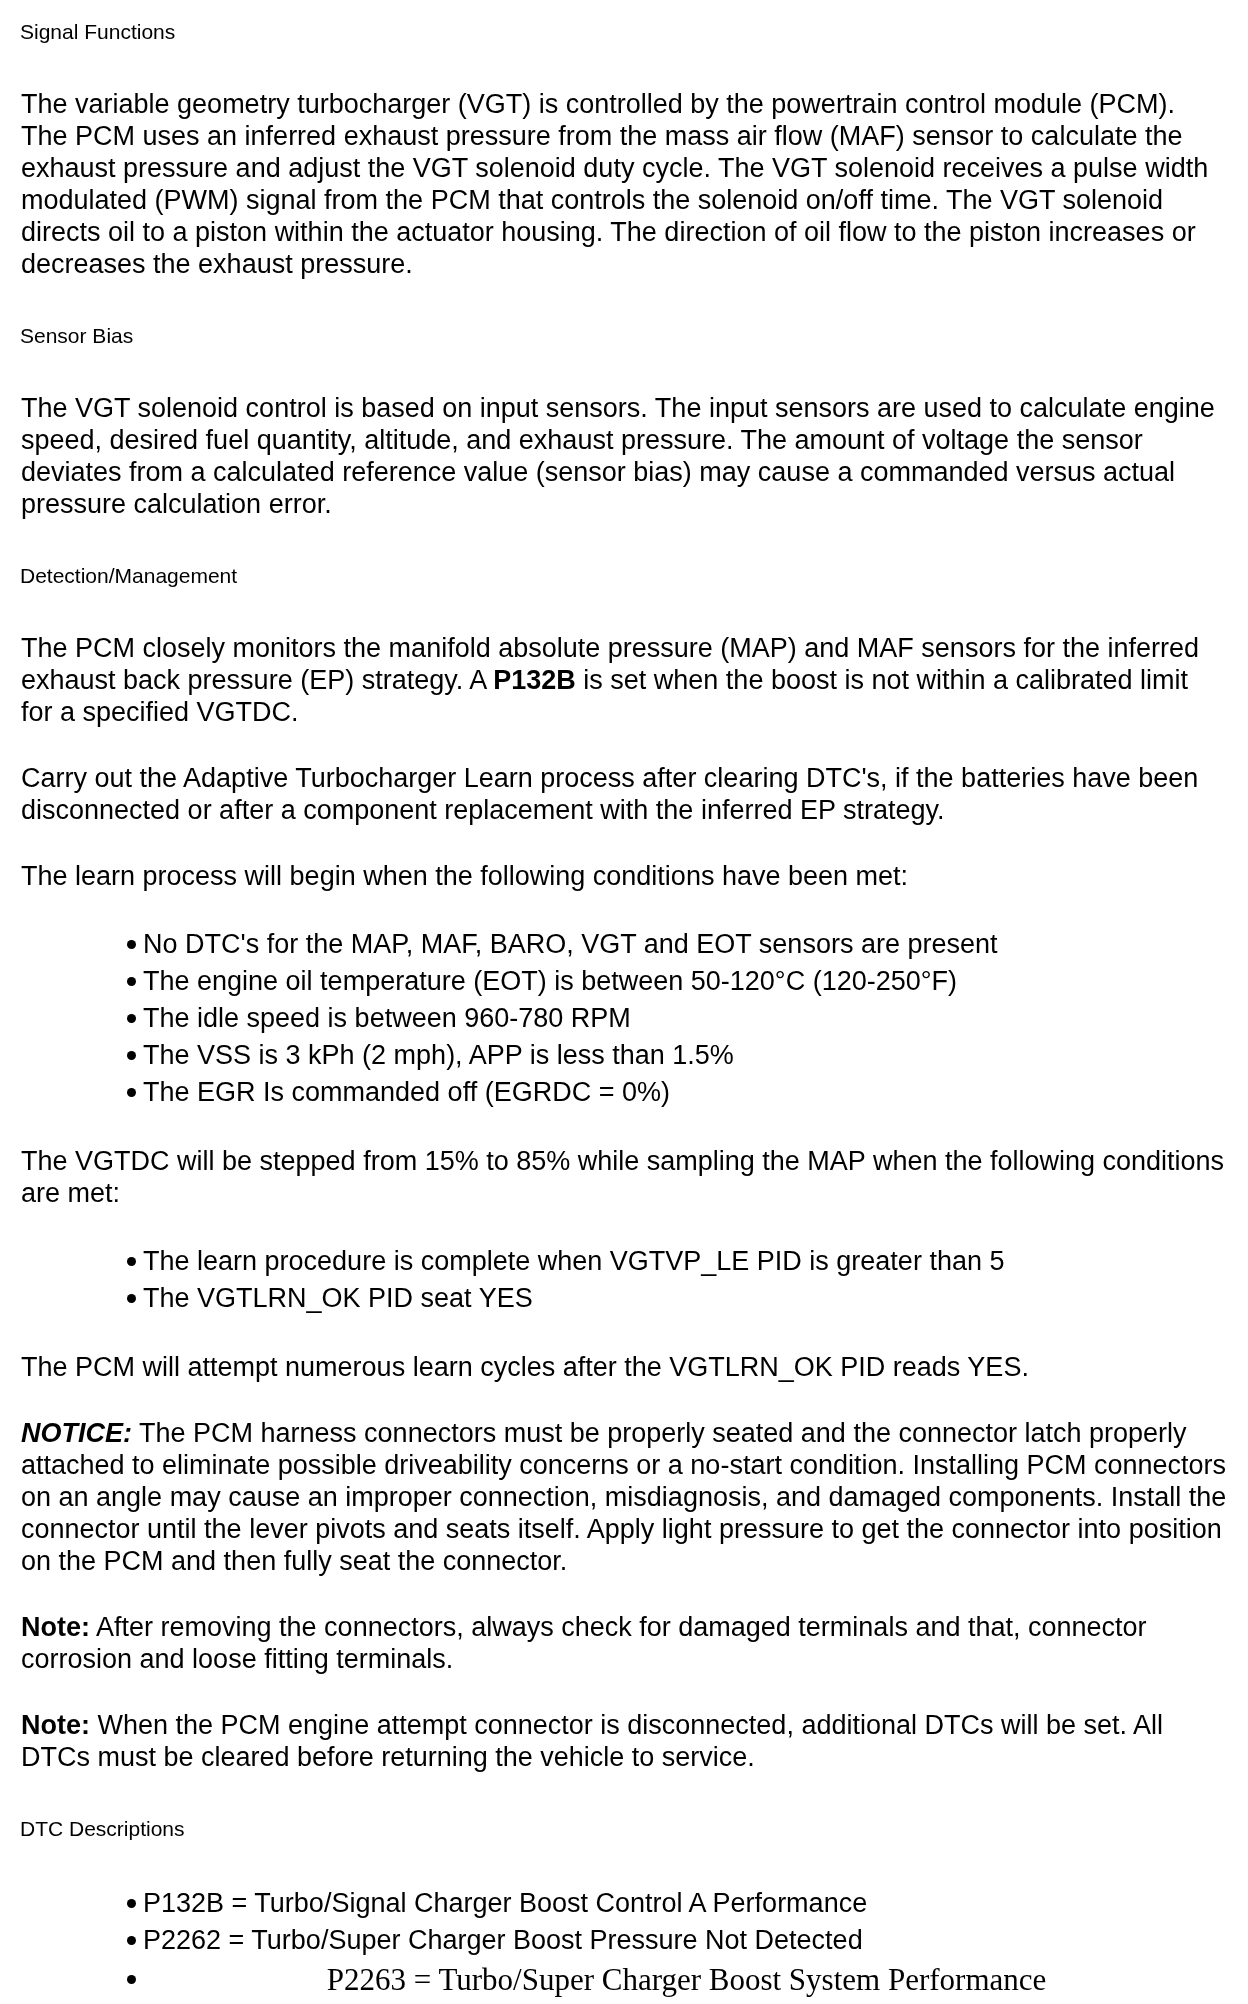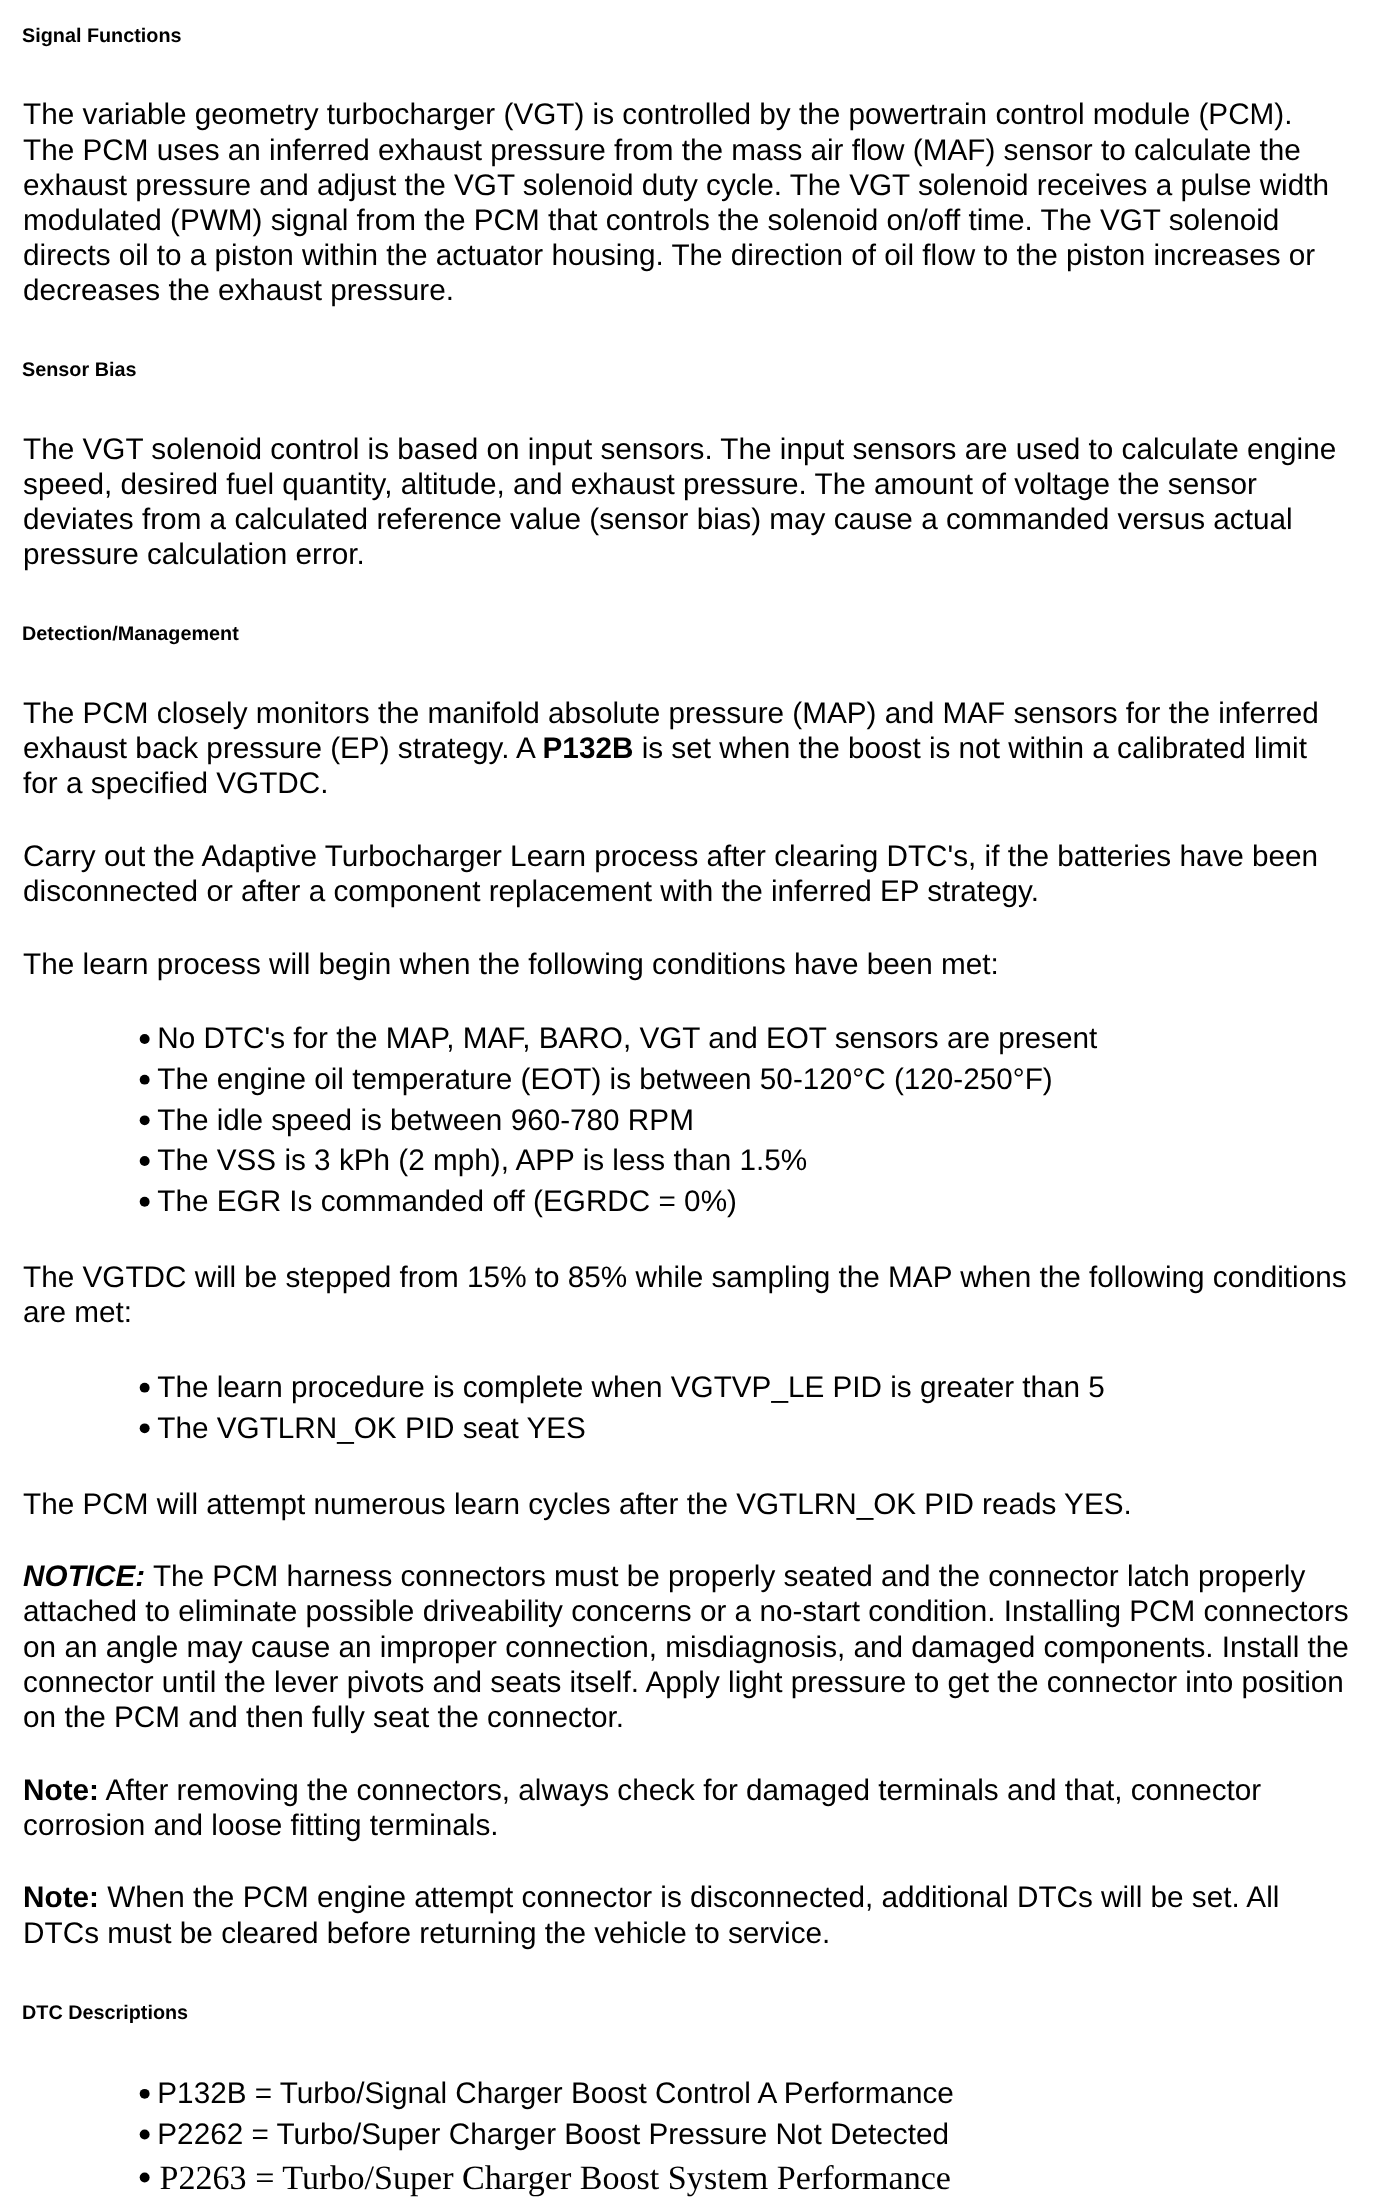--- a/index.html
+++ b/index.html
@@ -16,23 +16,23 @@
     -webkit-font-smoothing: none;
   }
   main {
     box-sizing: border-box;
     width: 1248px;
     min-height: 2004px;
     padding: 16px 20px 10px 20px;
     background: #ffffff;
   }
   h2 {
-    font-size: 18px;
+    font-size: 21px;
     line-height: 32px;
-    font-weight: bold;
+    font-weight: normal;
     margin: 40px 0;
   }
   main > :first-child {
     margin-top: 0;
   }
   p {
     margin: 34px 1px;
   }
   ul {
     list-style: none;
@@ -52,20 +52,21 @@
     width: 9px;
     height: 9px;
     border-radius: 50%;
     background: #000000;
   }
   li.serif {
     font-family: "Liberation Serif", serif;
     font-size: 31px;
     line-height: 41px;
     padding-left: 18px;
+    text-align: center;
   }
   li.serif::before {
     top: 16px;
   }
   .b { font-weight: bold; }
   .i { font-style: italic; }
 </style>
 </head>
 <body>
 

